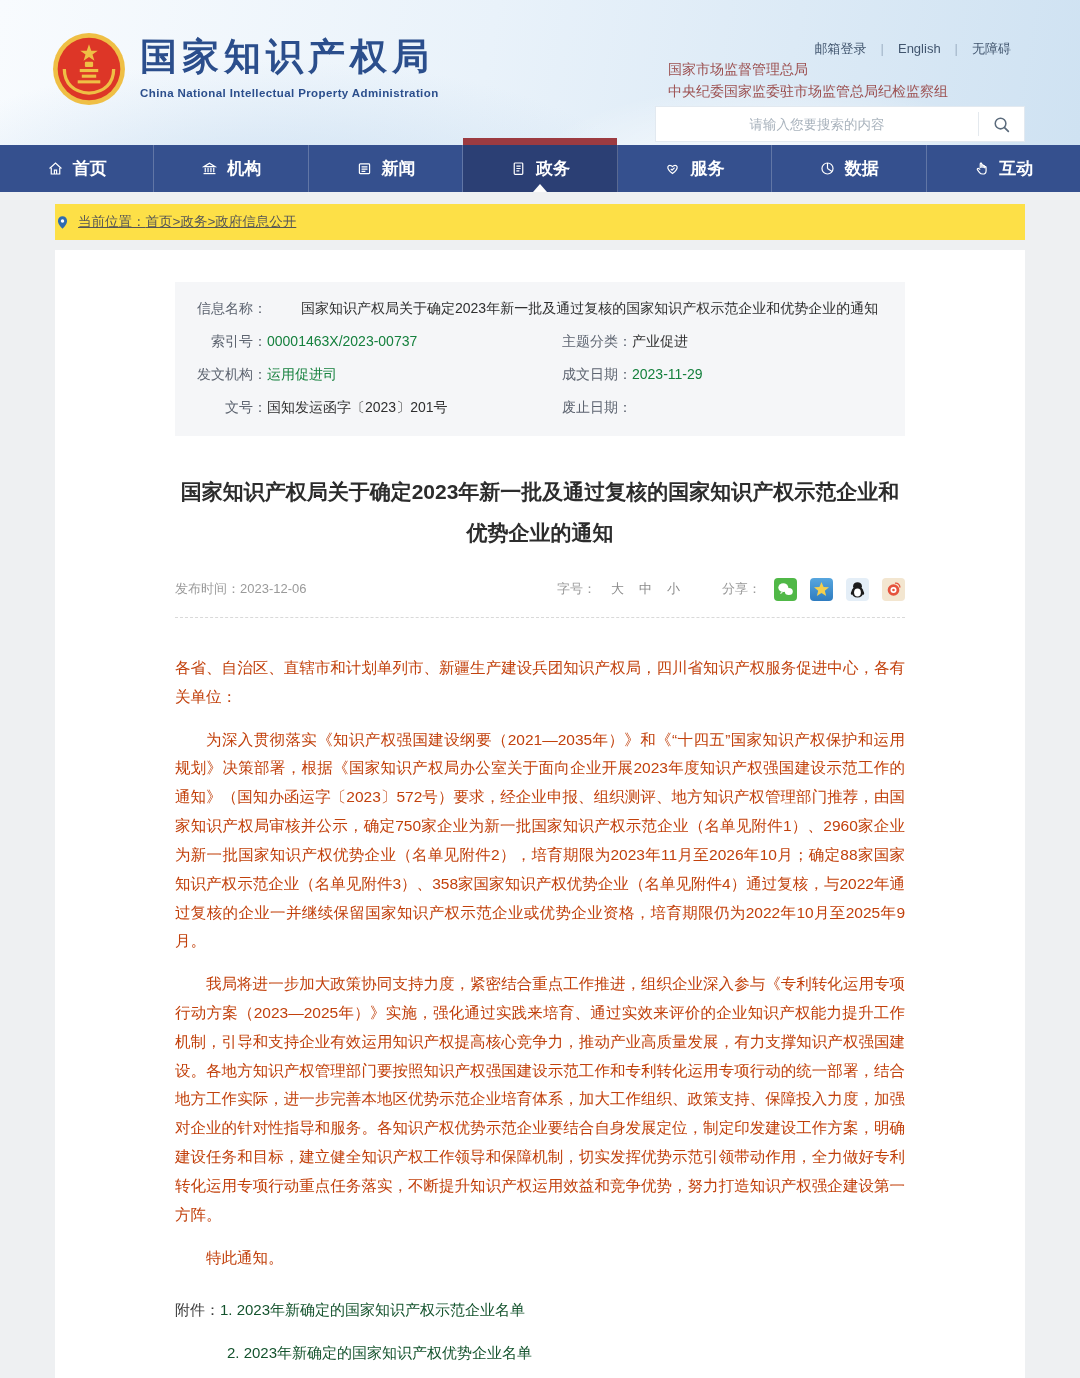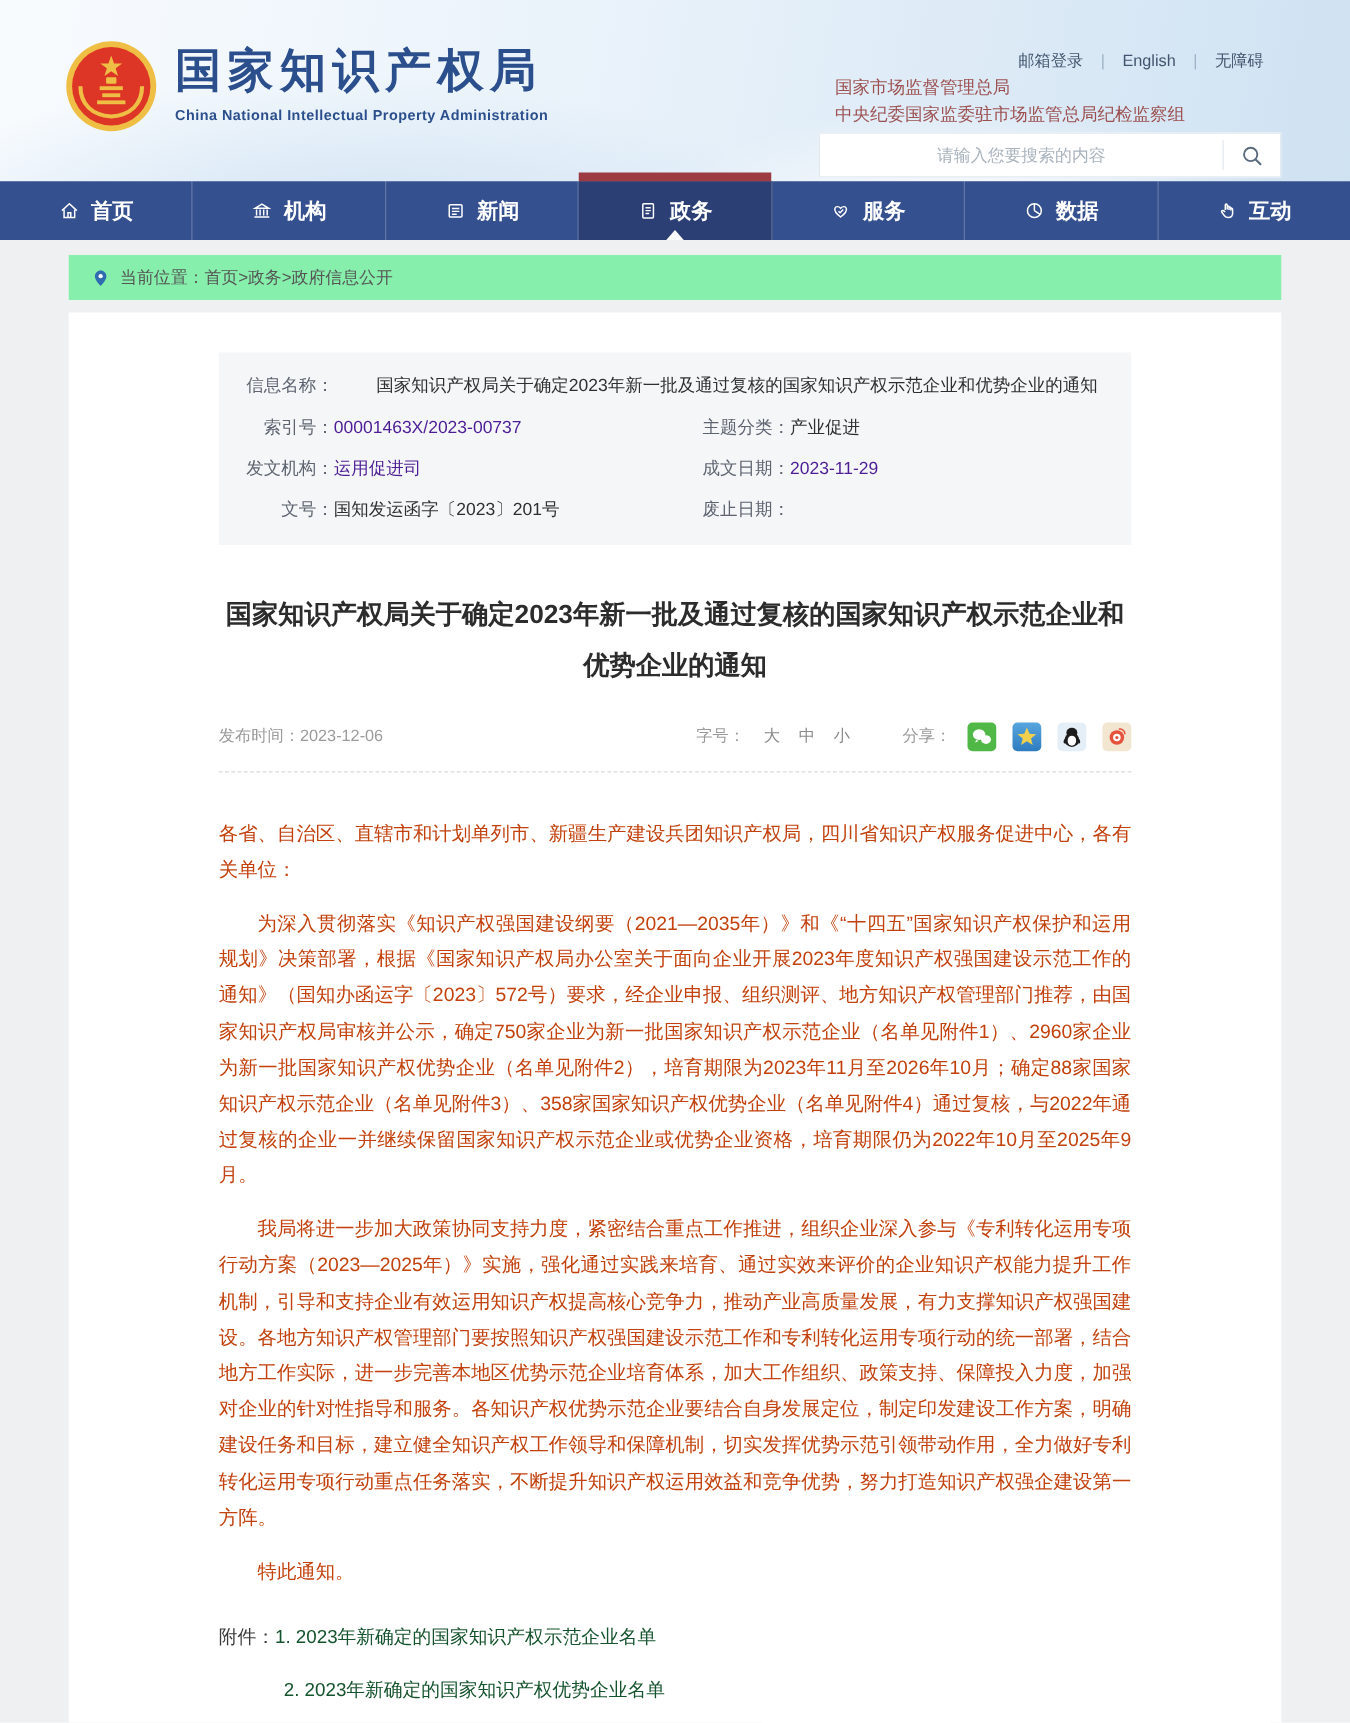--- a/index.html
+++ b/index.html
@@ -48,35 +48,35 @@
   .nav-item.active::before {
     content:""; position:absolute; top:-7px; left:0; right:0; height:7px; background:#9c3b41;
   }
   .nav-item.active::after {
     content:""; position:absolute; bottom:0; left:50%; margin-left:-7px;
     border-left:7px solid transparent; border-right:7px solid transparent; border-bottom:8px solid #fdfdfd;
   }
   .nav-icon { display:inline-flex; }
   
   .breadcrumb {
-    margin:12px 55px 0; background:#86efac; height:36px; display:flex; align-items:center;
-    padding-left:18px; font-size:13.5px; color:#555;
+    margin:12px 55px 0; background:#fde047; height:36px; display:flex; align-items:center;
+    font-size:13.5px; color:#555;text-decoration:underline;
   }
   .breadcrumb .crumb-path { color:#555; cursor:pointer; }
   .breadcrumb .pin { margin-right:8px; display:inline-flex; }
   
   .content-card {
     margin:10px 55px 0; background:#fff; min-height:1135px; padding:32px 120px 40px;
   }
   
   .info-panel { background:#f5f6f8; padding:10px 0 12px; font-size:14px; }
   .info-row { display:flex; line-height:33px; }
   .info-cell { display:flex; flex:1; }
   .info-label { width:92px; text-align:right; color:#5d6470; flex:0 0 auto; }
-  .info-value { color:#4c1d95; padding-right:6px; }
+  .info-value { color:#15803d; padding-right:6px; }
   .info-value.strong { color:#2f2f2f; }
   
   .doc-title {
     max-width:720px; margin:36px auto 0; text-align:center;
     font-size:21px; font-weight:600; color:#2c2c2c; line-height:1.95;
     font-family:"Liberation Sans","DejaVu Sans",sans-serif;
   }
   
   .meta-row { display:flex; align-items:center; margin-top:24px; font-size:13px; color:#9a9a9a; }
   .meta-pub { flex:1; }

